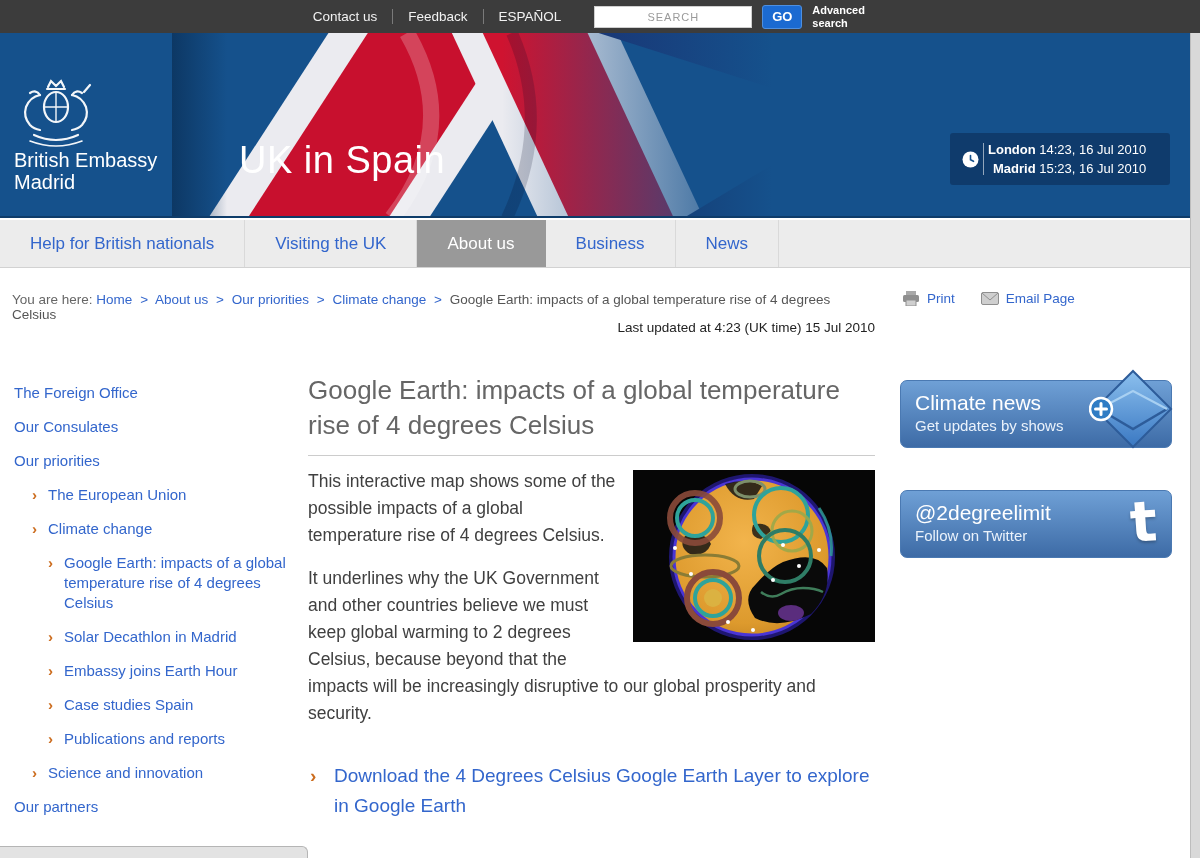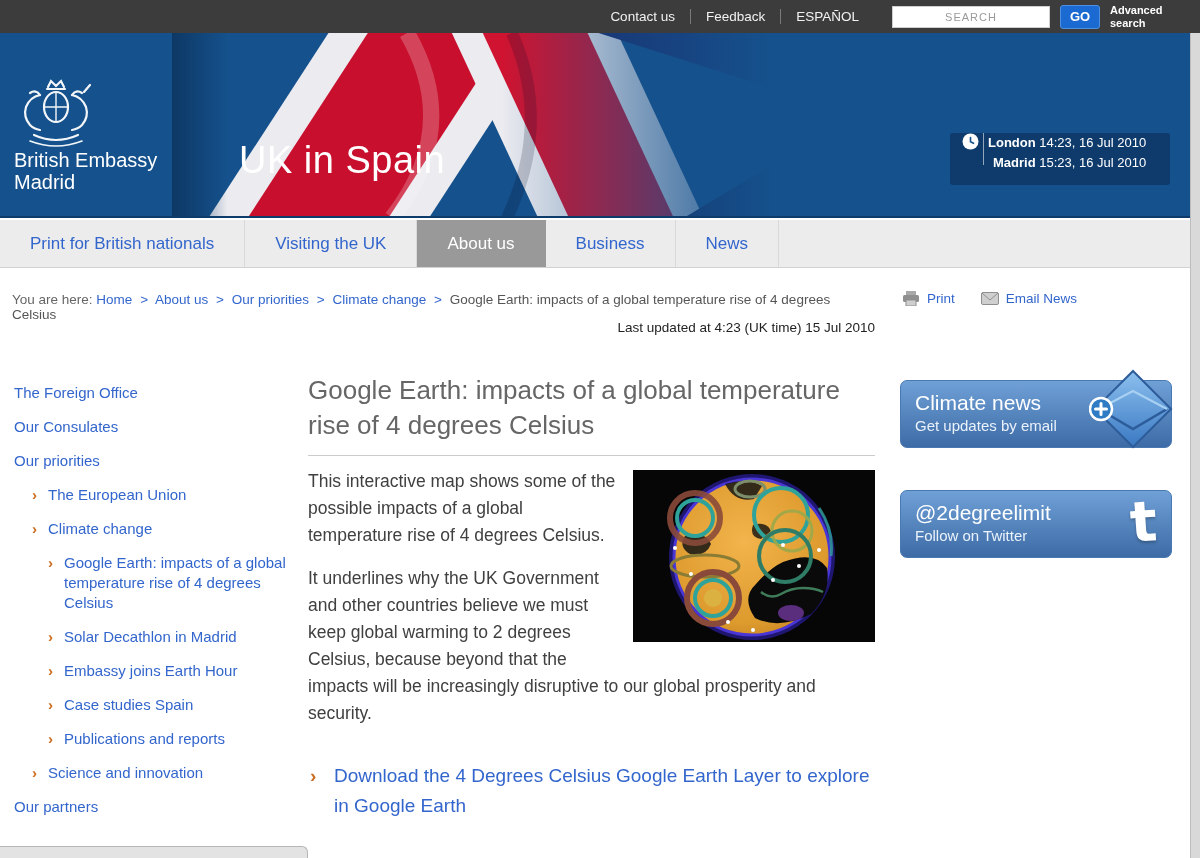--- a/index.html
+++ b/index.html
@@ -10,21 +10,21 @@
   }
   #page {
     position:relative; width:1200px; height:858px;
     overflow:hidden; background:#fff;
   }
 
   
   .topbar {
     position:absolute; top:0; left:0; width:1200px; height:33px;
     background:#3c3c3c; display:flex; align-items:center;
-    justify-content:flex-end; padding-right:14px; color:#f0f0f0;
+    justify-content:center; padding-right:14px; color:#f0f0f0;
   }
   .topbar a.tlink {
     color:#f2f2f2; font-size:13.5px; text-decoration:none; margin:0 15px;
     cursor:pointer; white-space:nowrap;
   }
   .tsep { width:1px; height:15px; background:#7a7a7a; }
   .search-input {
     width:158px; height:22px; margin:0 10px 0 18px;
     border:1px solid #cfcfcf; background:#fff; text-align:center;
     font-size:11px; letter-spacing:1px; color:#333;
@@ -54,21 +54,21 @@
     font-size:20px; line-height:22px; cursor:pointer;
   }
   .site-title {
     position:absolute; left:230px; top:106px; color:#fff; font-size:38px;
     letter-spacing:.5px;
     margin-left:9px;
   }
   .timebox {
     position:absolute; right:30px; top:100px; width:220px; height:52px;
     background:rgba(8,34,68,.45); border-radius:3px;
-    display:flex; padding:0 12px; gap:4px;
+    display:flex; align-items:center; padding:0 12px; gap:4px;
   }
   .timebox .vline { width:1px; height:32px; background:rgba(255,255,255,.55); }
   .times { color:#fff; font-size:13px; line-height:1.5; text-align:right; white-space:nowrap; }
 
   
   .tabbar {
     position:absolute; top:220px; left:0; width:1190px; height:48px;
     background:#ececec; border-bottom:1px solid #d2d2d2; display:flex;
   }
   .tab {
@@ -225,21 +225,21 @@
       </svg>
       <div class="vline"></div>
       <div class="times">
         <div><b>London</b> <span>14:23, 16 Jul 2010</span></div>
         <div><b>Madrid</b> <span>15:23, 16 Jul 2010</span></div>
       </div>
     </div>
   </div>
 
   <div class="tabbar">
-    <div class="tab">Print for British nationals</div>
+    <div class="tab">Help for British nationals</div>
     <div class="tab">Visiting the UK</div>
     <div class="tab active">About us</div>
     <div class="tab">Business</div>
     <div class="tab">News</div>
   </div>
 
   <div class="breadcrumb">
     <span>You are here:</span>
     <a>Home</a>
     <span class="bsep">&gt;</span>
@@ -259,21 +259,21 @@
         <rect x="1" y="4" width="16" height="7" rx="1.5" fill="#8f8f8f"></rect>
         <rect x="4" y="9" width="10" height="6" fill="#cfcfcf" stroke="#8f8f8f"></rect>
       </svg>
       <span>Print</span>
     </div>
     <div class="tool">
       <svg width="18" height="13" viewBox="0 0 18 13">
         <rect x="0.5" y="0.5" width="17" height="12" rx="1.5" fill="#cfcfcf" stroke="#8f8f8f"></rect>
         <path d="M1,1 L9,8 L17,1" stroke="#8f8f8f" fill="none"></path>
       </svg>
-      <span>Email News</span>
+      <span>Email Page</span>
     </div>
   </div>
 
   <div class="last-updated">Last updated at 4:23 (UK time) 15 Jul 2010</div>
 
   <div class="sidebar">
     <div class="side-item lvl0">The Foreign Office</div>
     <div class="side-item lvl0">Our Consulates</div>
     <div class="side-item lvl0">Our priorities</div>
     <div class="side-item lvl1">
@@ -367,21 +367,21 @@
       <div class="article-link">
         <span class="arr">›</span>
 
       </div>
     </div>
   </div>
 
   <div class="rail">
     <div class="promo">
       <div class="ptitle">Climate news</div>
-      <div class="psub">Get updates by email</div>
+      <div class="psub">Get updates by shows</div>
       <svg class="env-icon" viewBox="0 0 86 92">
         <defs>
           <linearGradient id="envG" x1="0" y1="0" x2="0" y2="1">
             <stop offset="0" stop-color="#8cc0ee"></stop>
             <stop offset="1" stop-color="#3a78c2"></stop>
           </linearGradient>
         </defs>
         <polygon points="44,6 82,44 44,82 6,44" fill="url(#envG)" stroke="#2d5c9a" stroke-width="2"></polygon>
         <path d="M10,44 L44,64 L78,44" fill="none" stroke="#2d5c9a" stroke-width="2.5"></path>
         <path d="M10,44 L44,26 L78,44" fill="none" stroke="#a8d0f2" stroke-width="2"></path>

